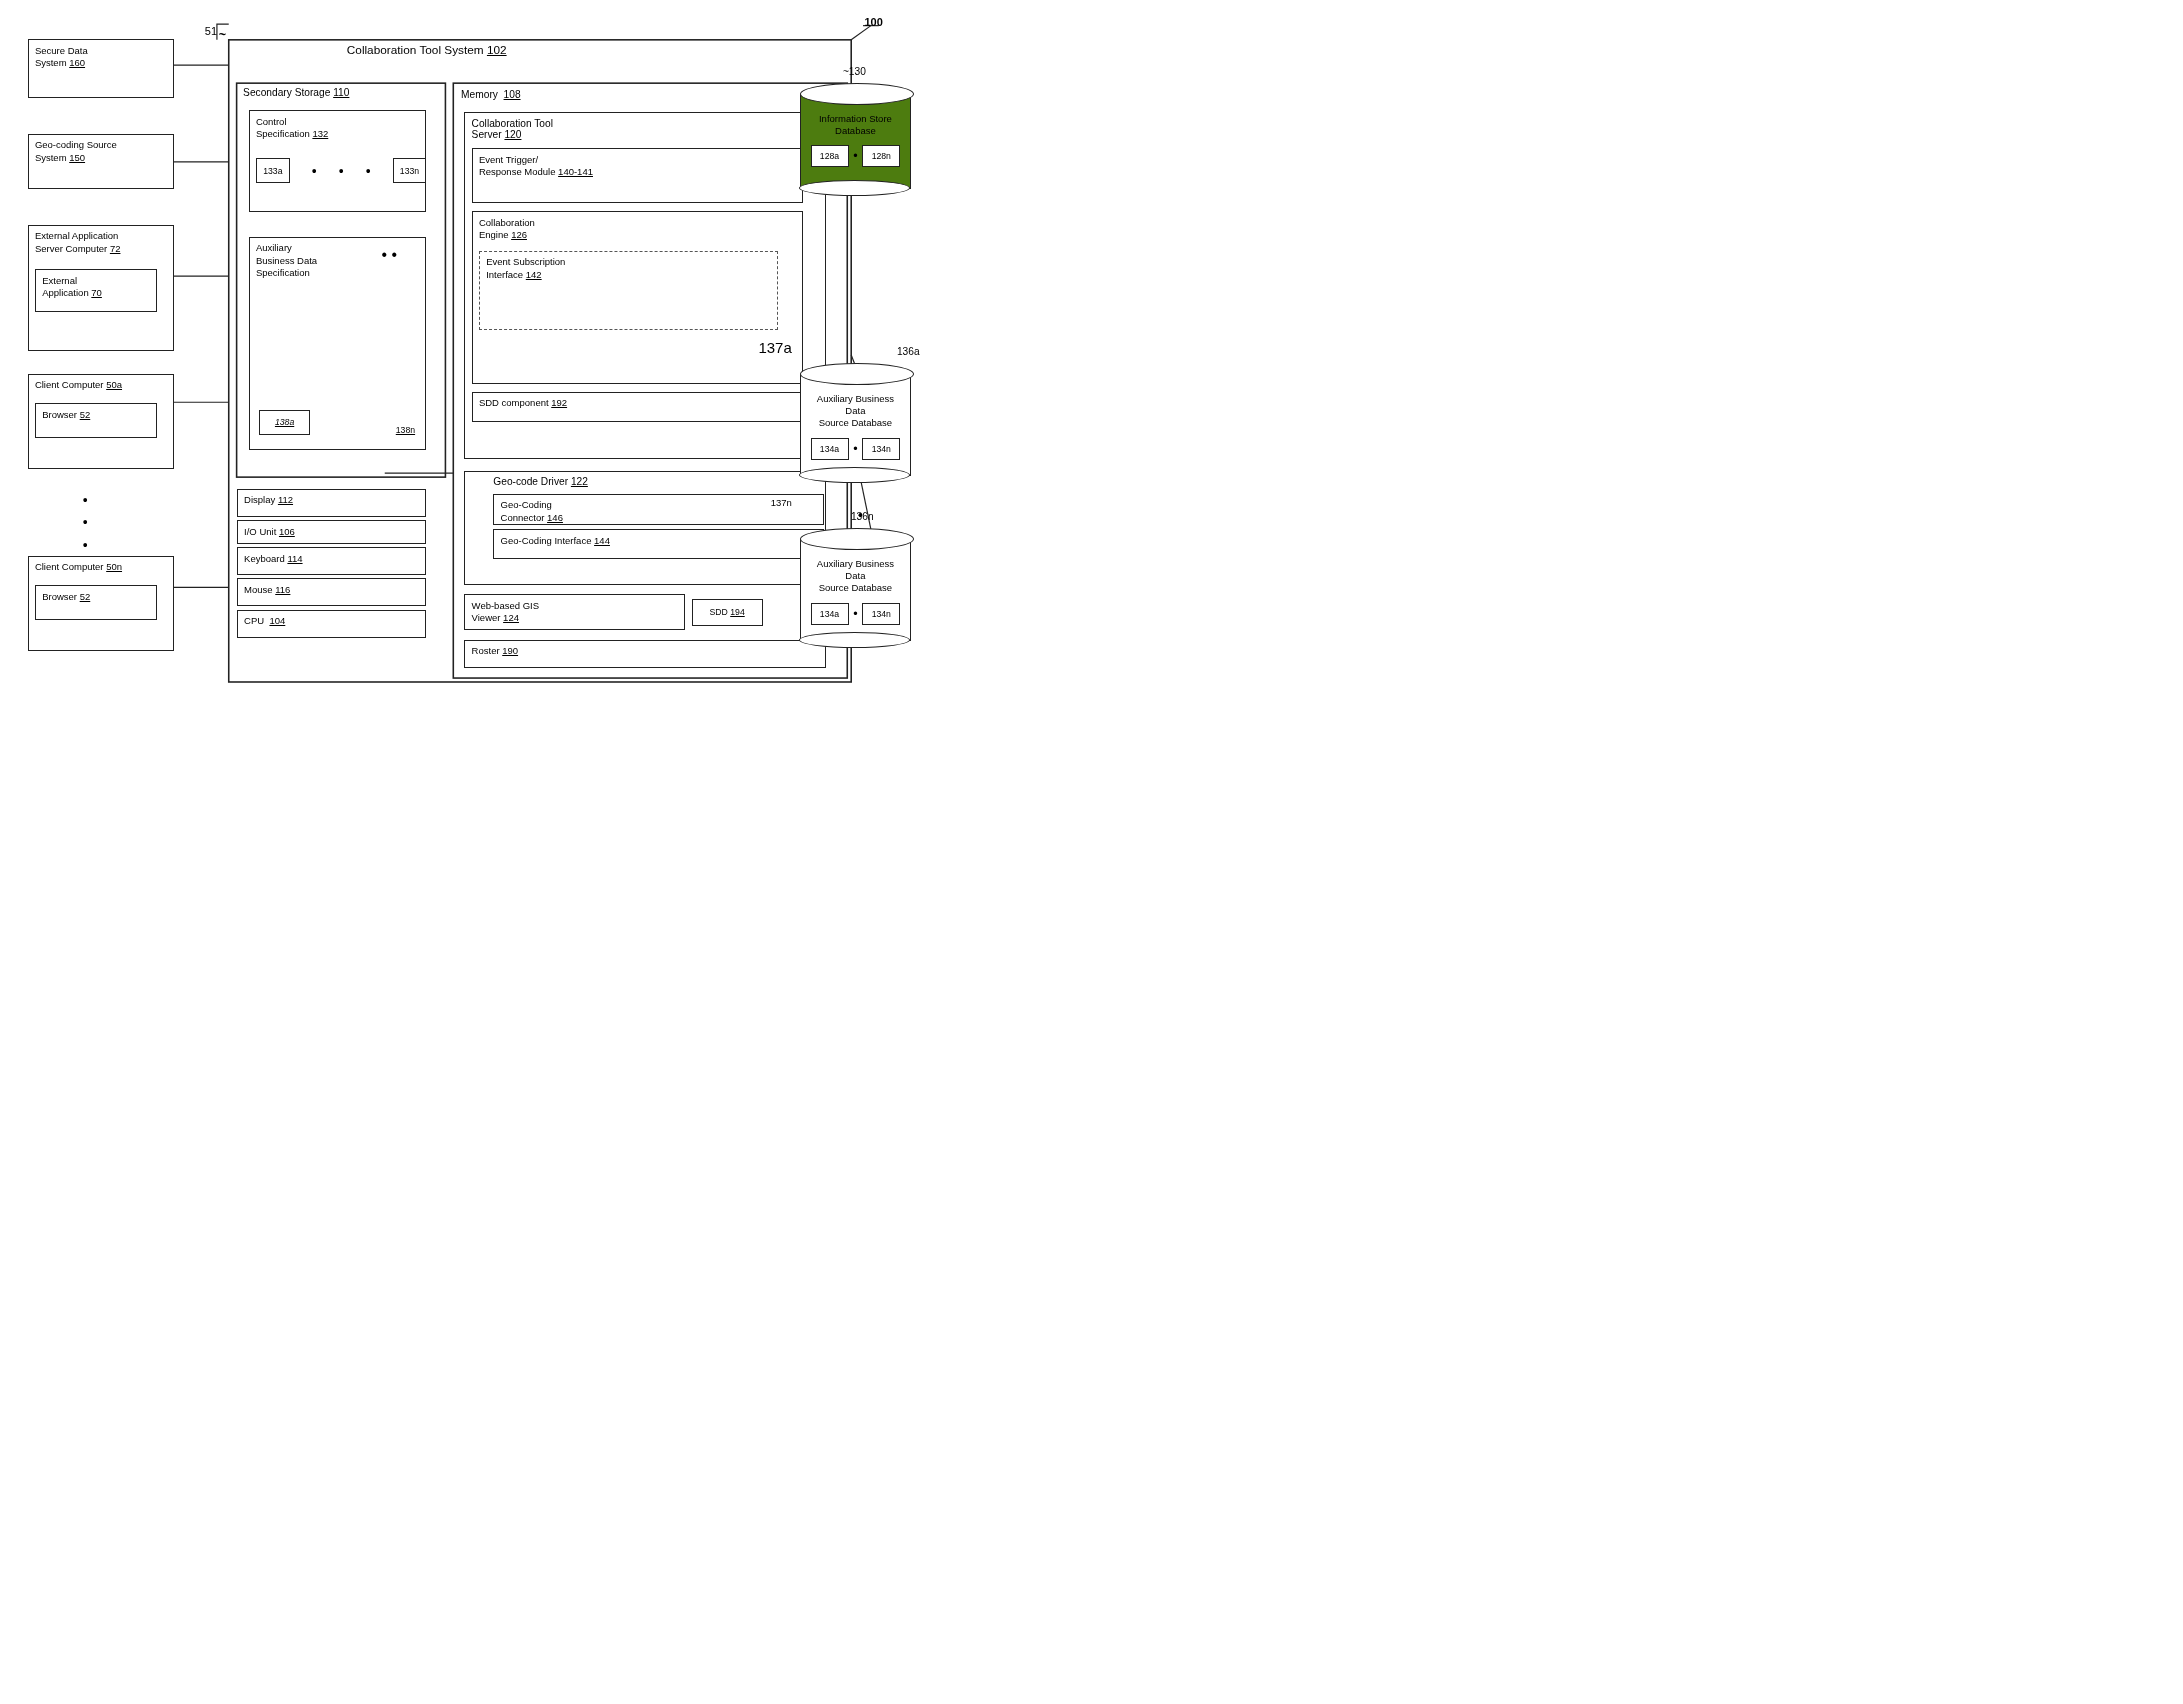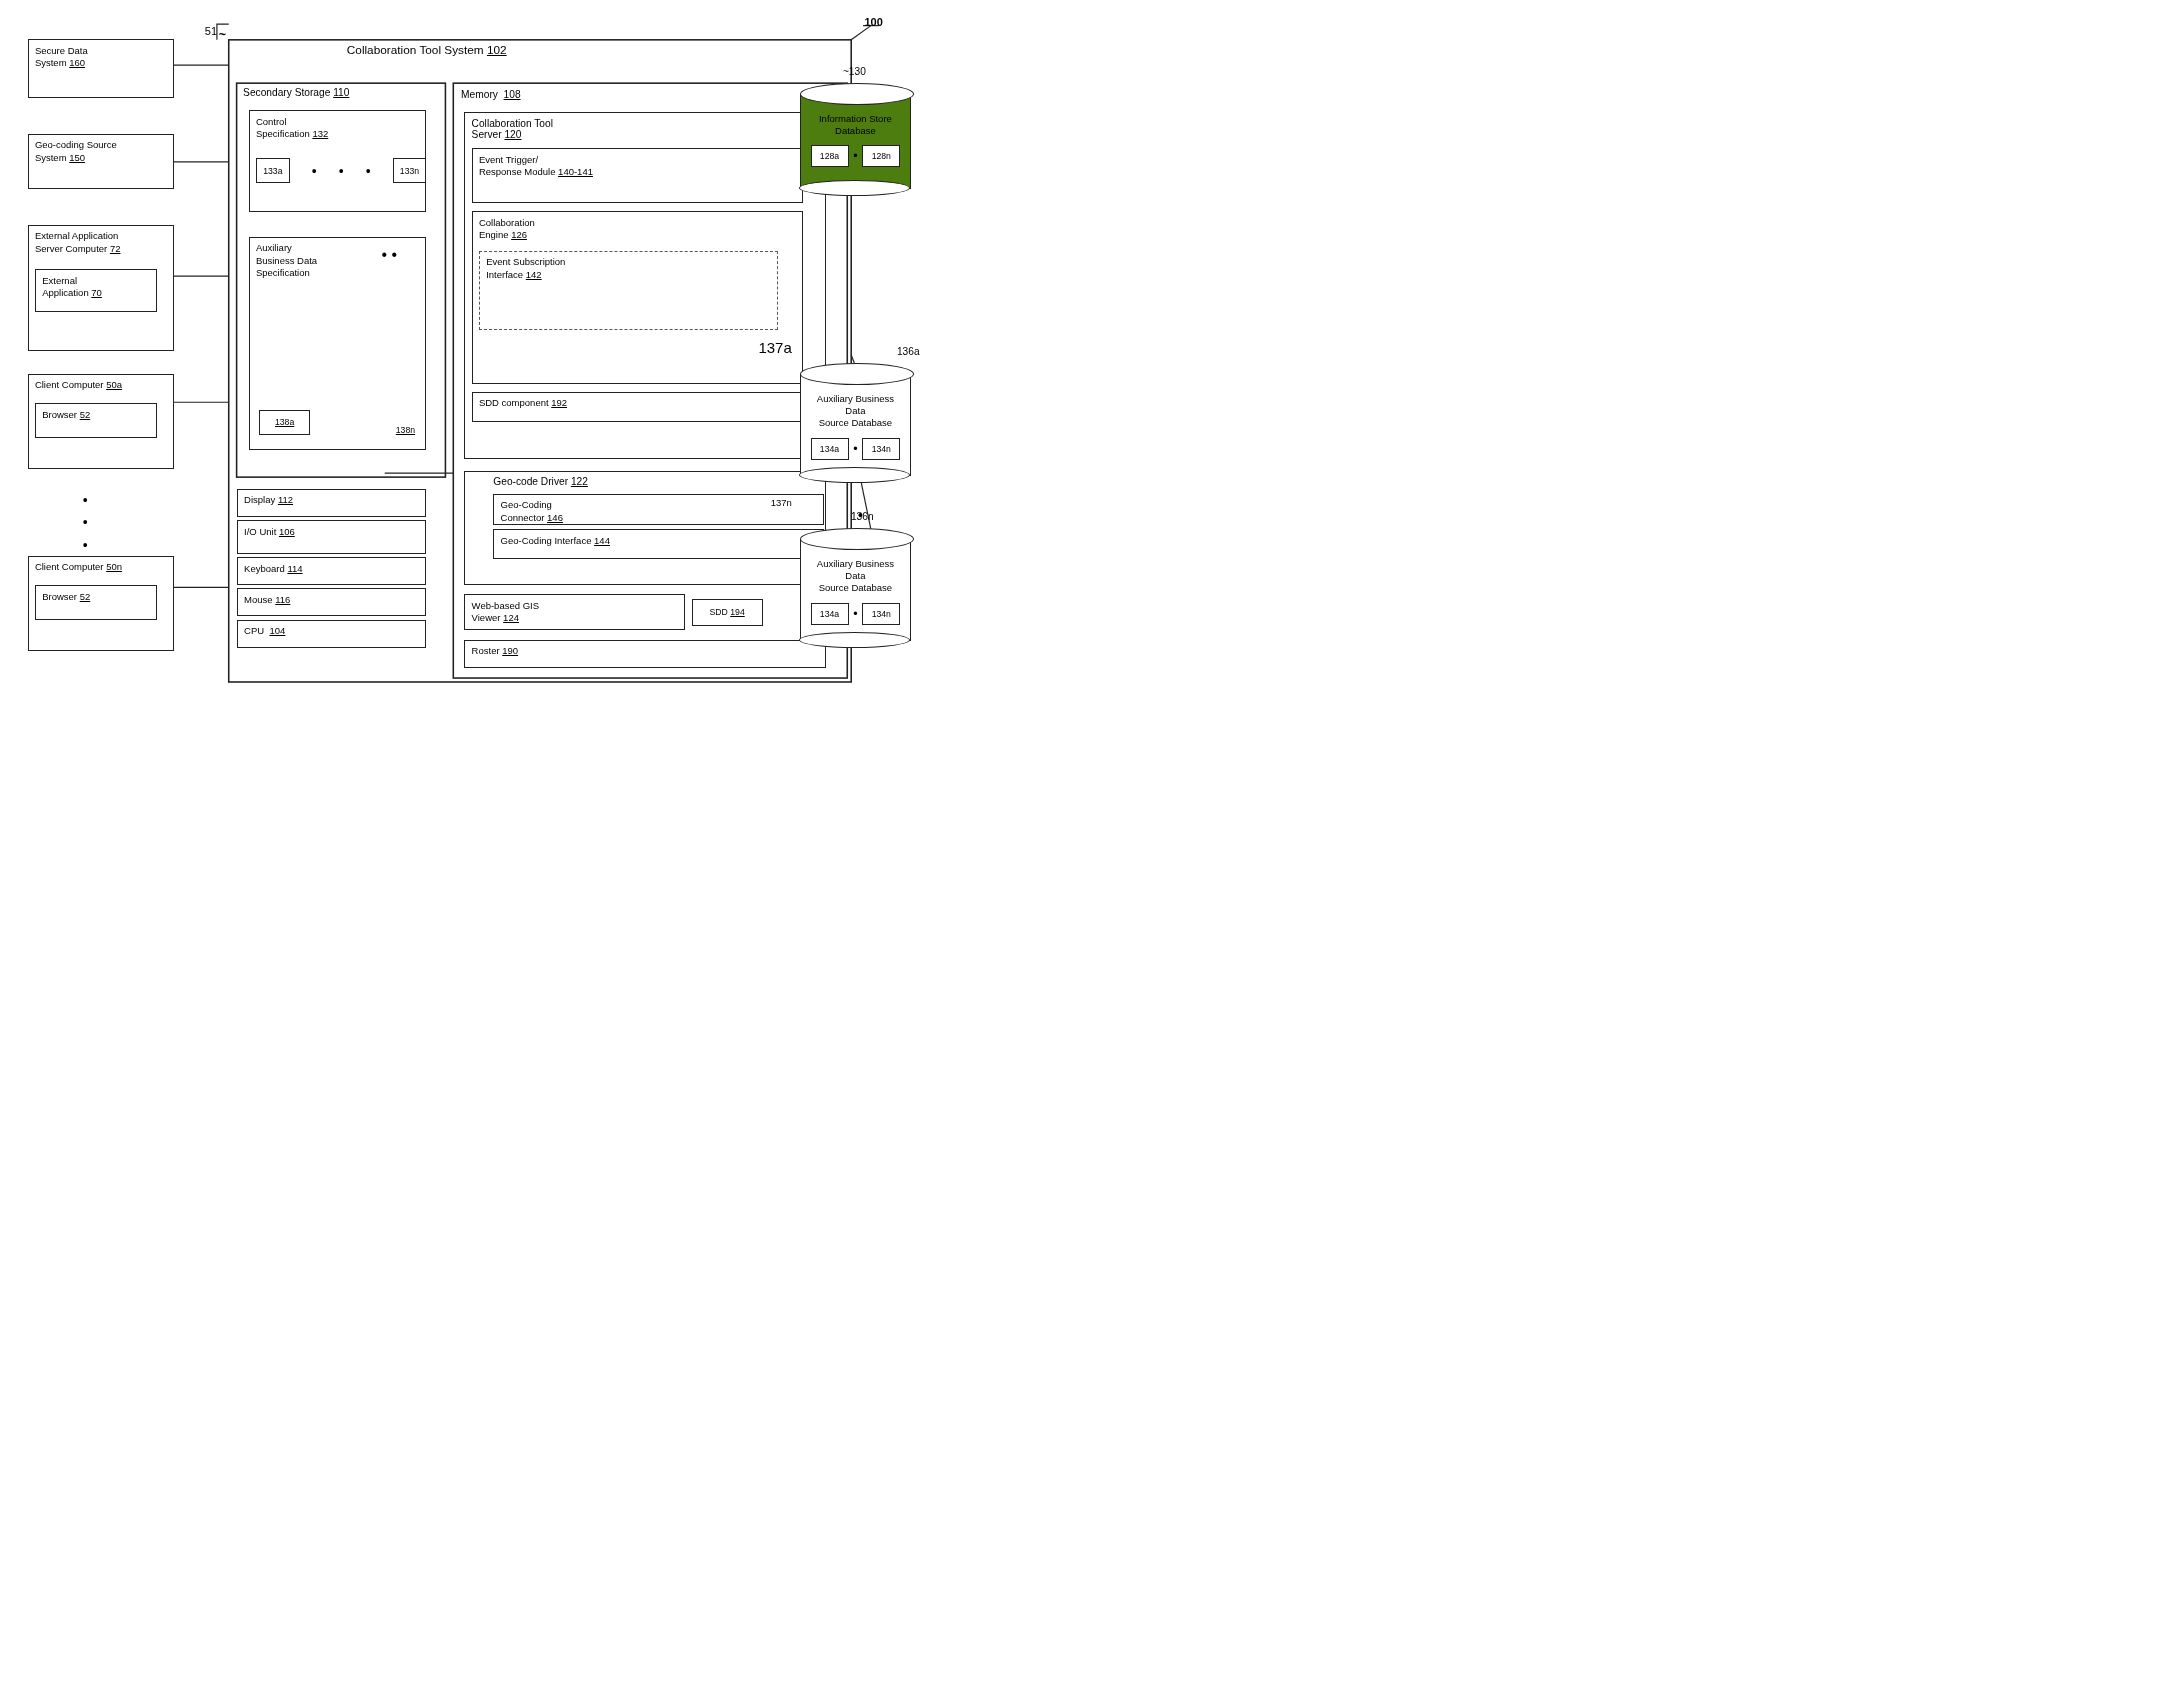--- a/index.html
+++ b/index.html
@@ -164,40 +164,40 @@
     </div>
 
     <div class="box" style="left:11.8px; top:154px; width:177px; height:213px;">
       <div class="box-label">
         Auxiliary<br>Business Data<br>Specification
       </div>
 
       <div style="position:absolute; top:9.5px; right:27.6px; font-size:15.8px; line-height:1;">•  •</div>
 
       <div style="position:absolute; bottom:14px; left:9.5px;">
-        <div class="box" style="position:relative; width:51px; height:25px; display:flex; align-items:center; justify-content:center;">
+        <div class="box" style="position:relative; width:51px; height:25px; display:flex; align-items:center; justify-content:center;font-style:italic;">
           <span style="font-size:8.7px;"><span class="underline">138a</span></span>
         </div>
       </div>
 
       <div style="position:absolute; bottom:14px; right:9.5px;">
         <div style="font-size:8.7px;"><span class="underline">138n</span></div>
       </div>
     </div>
   </div>
 
   <div style="position:absolute; left:221px; top:473px; width:209px;">
 
     <div class="box" style="position:relative; width:189px; height:28px; margin-bottom:3.2px;">
       <span class="box-label">
         Display <span class="underline">112</span>
       </span>
     </div>
 
-    <div class="box" style="position:relative; width:189px; height:34px; margin-bottom:3.2px;">
+    <div class="box" style="position:relative; width:189px; height:24px; margin-bottom:3.2px;">
       <span class="box-label">
         I/O Unit <span class="underline">106</span>
       </span>
     </div>
 
     <div class="box" style="position:relative; width:189px; height:28px; margin-bottom:3.2px;">
       <span class="box-label">
         Keyboard <span class="underline">114</span>
       </span>
     </div>

